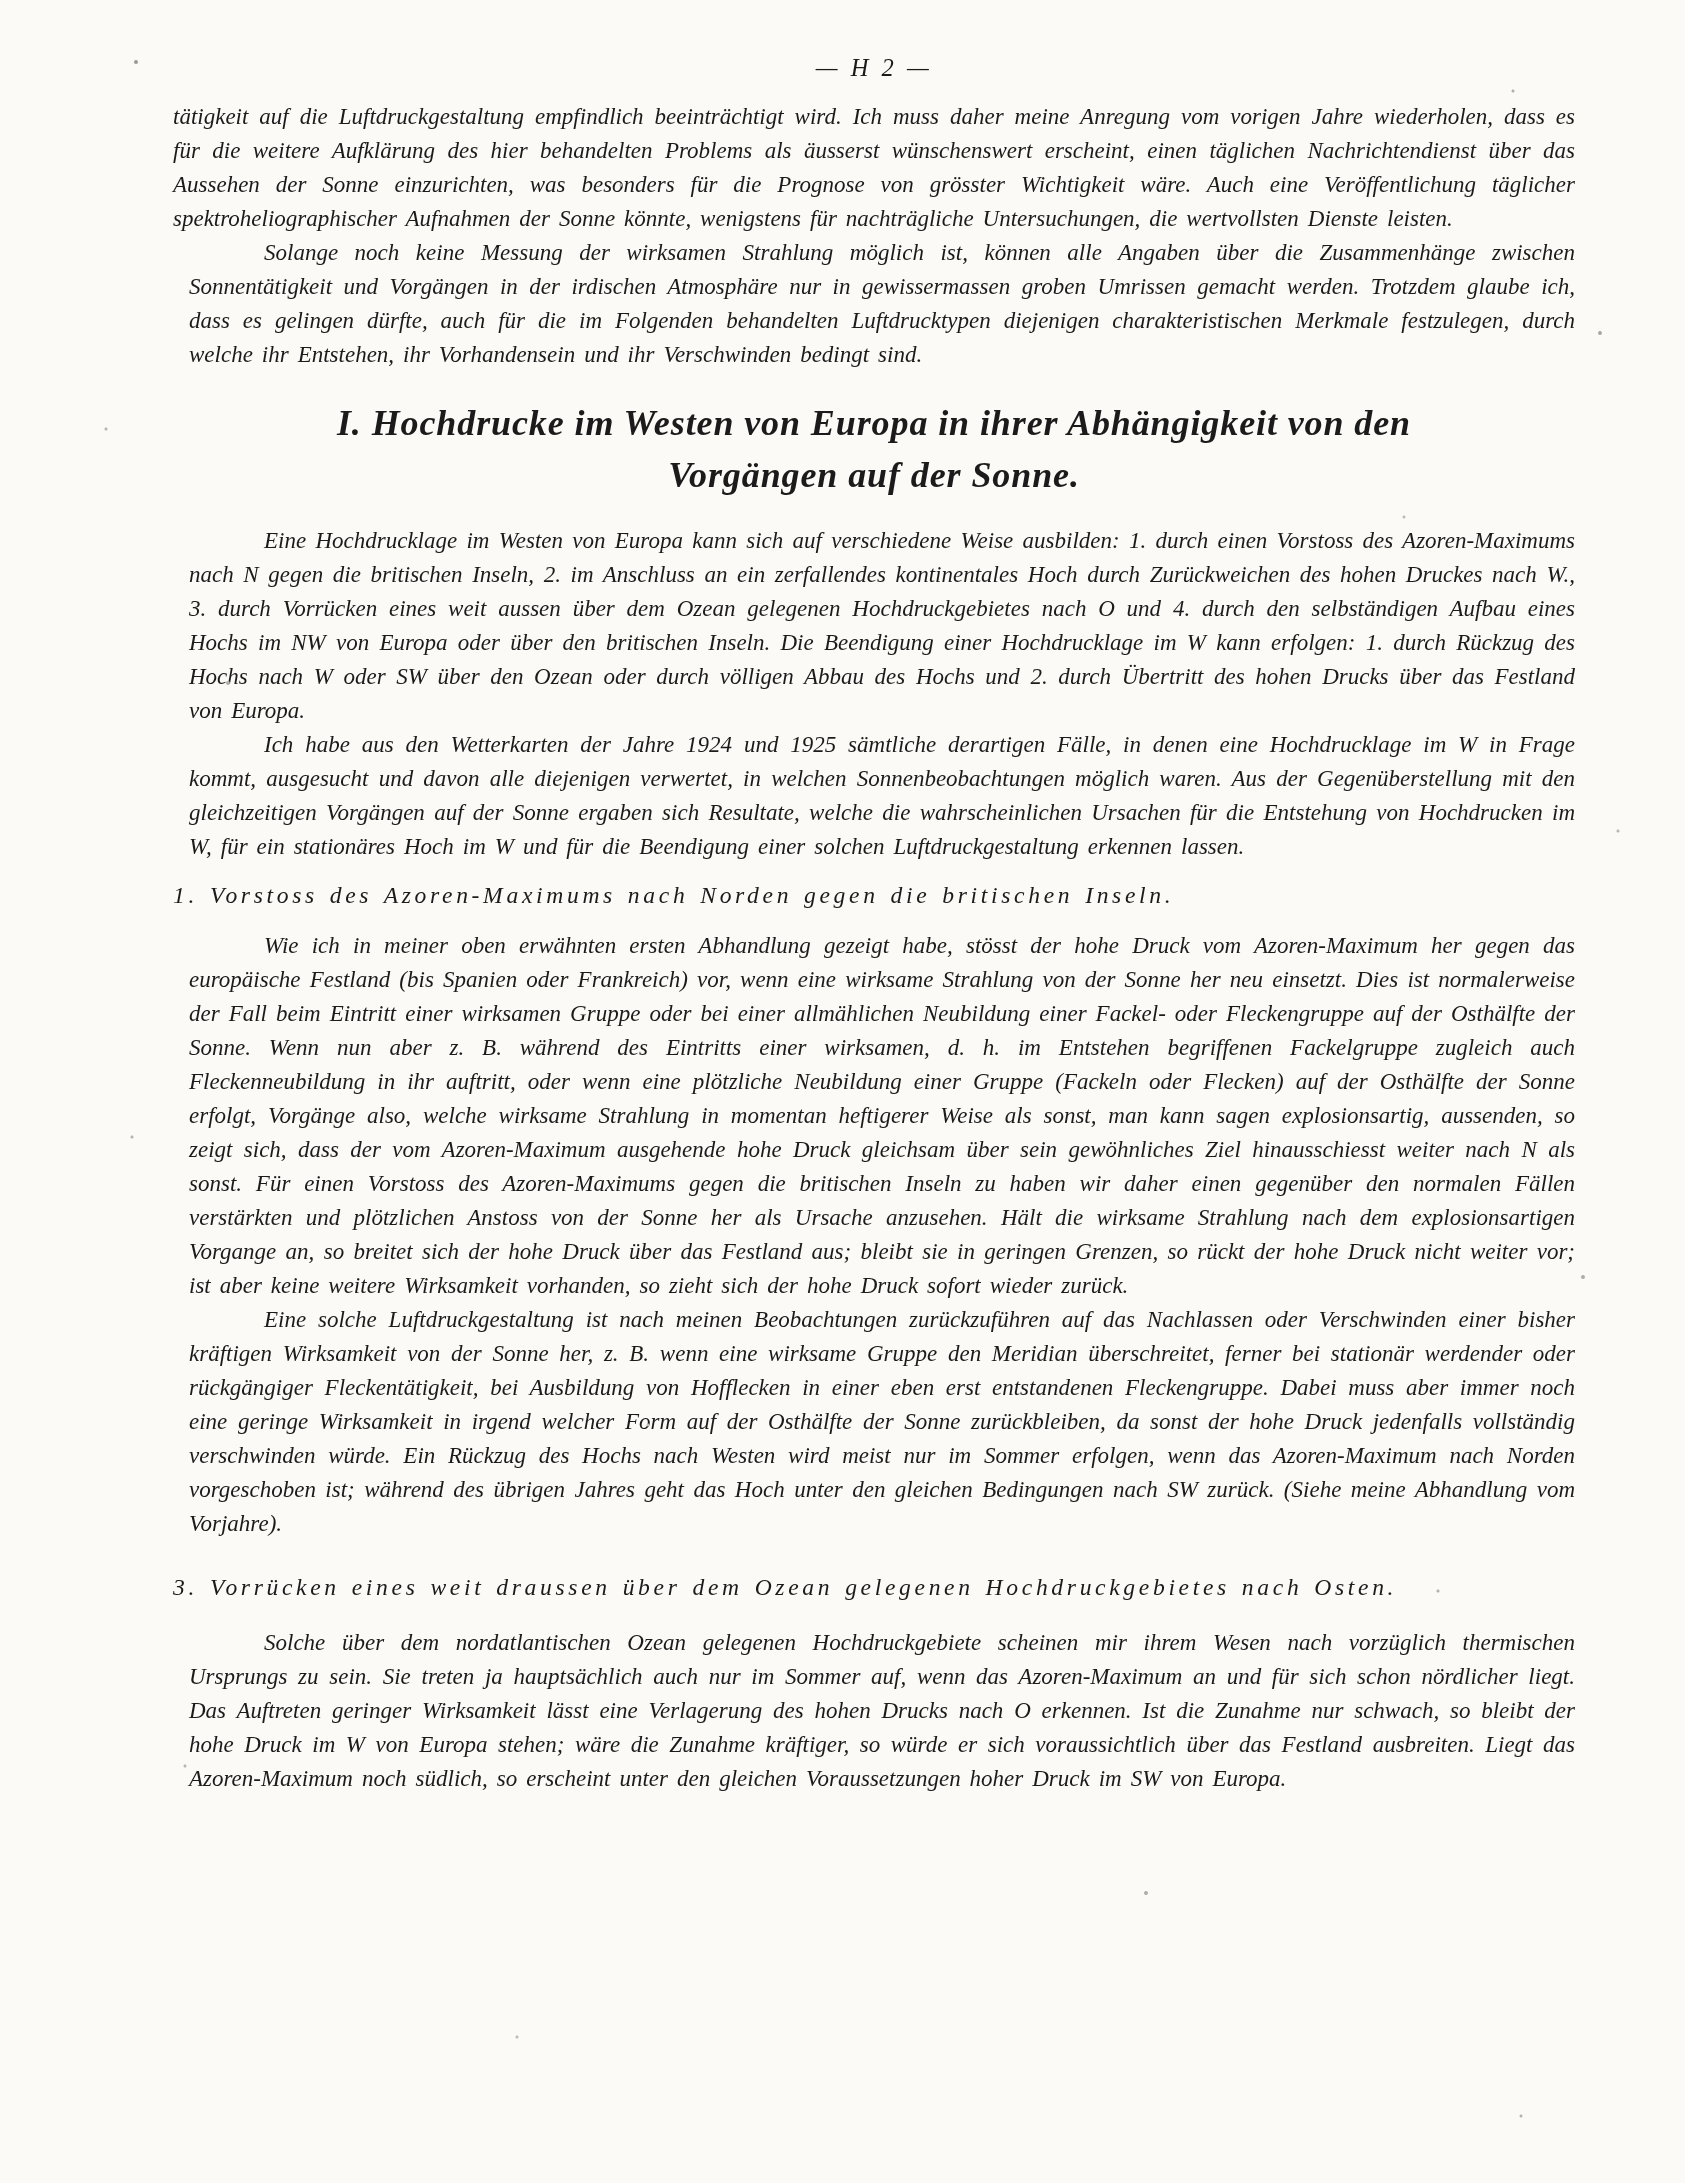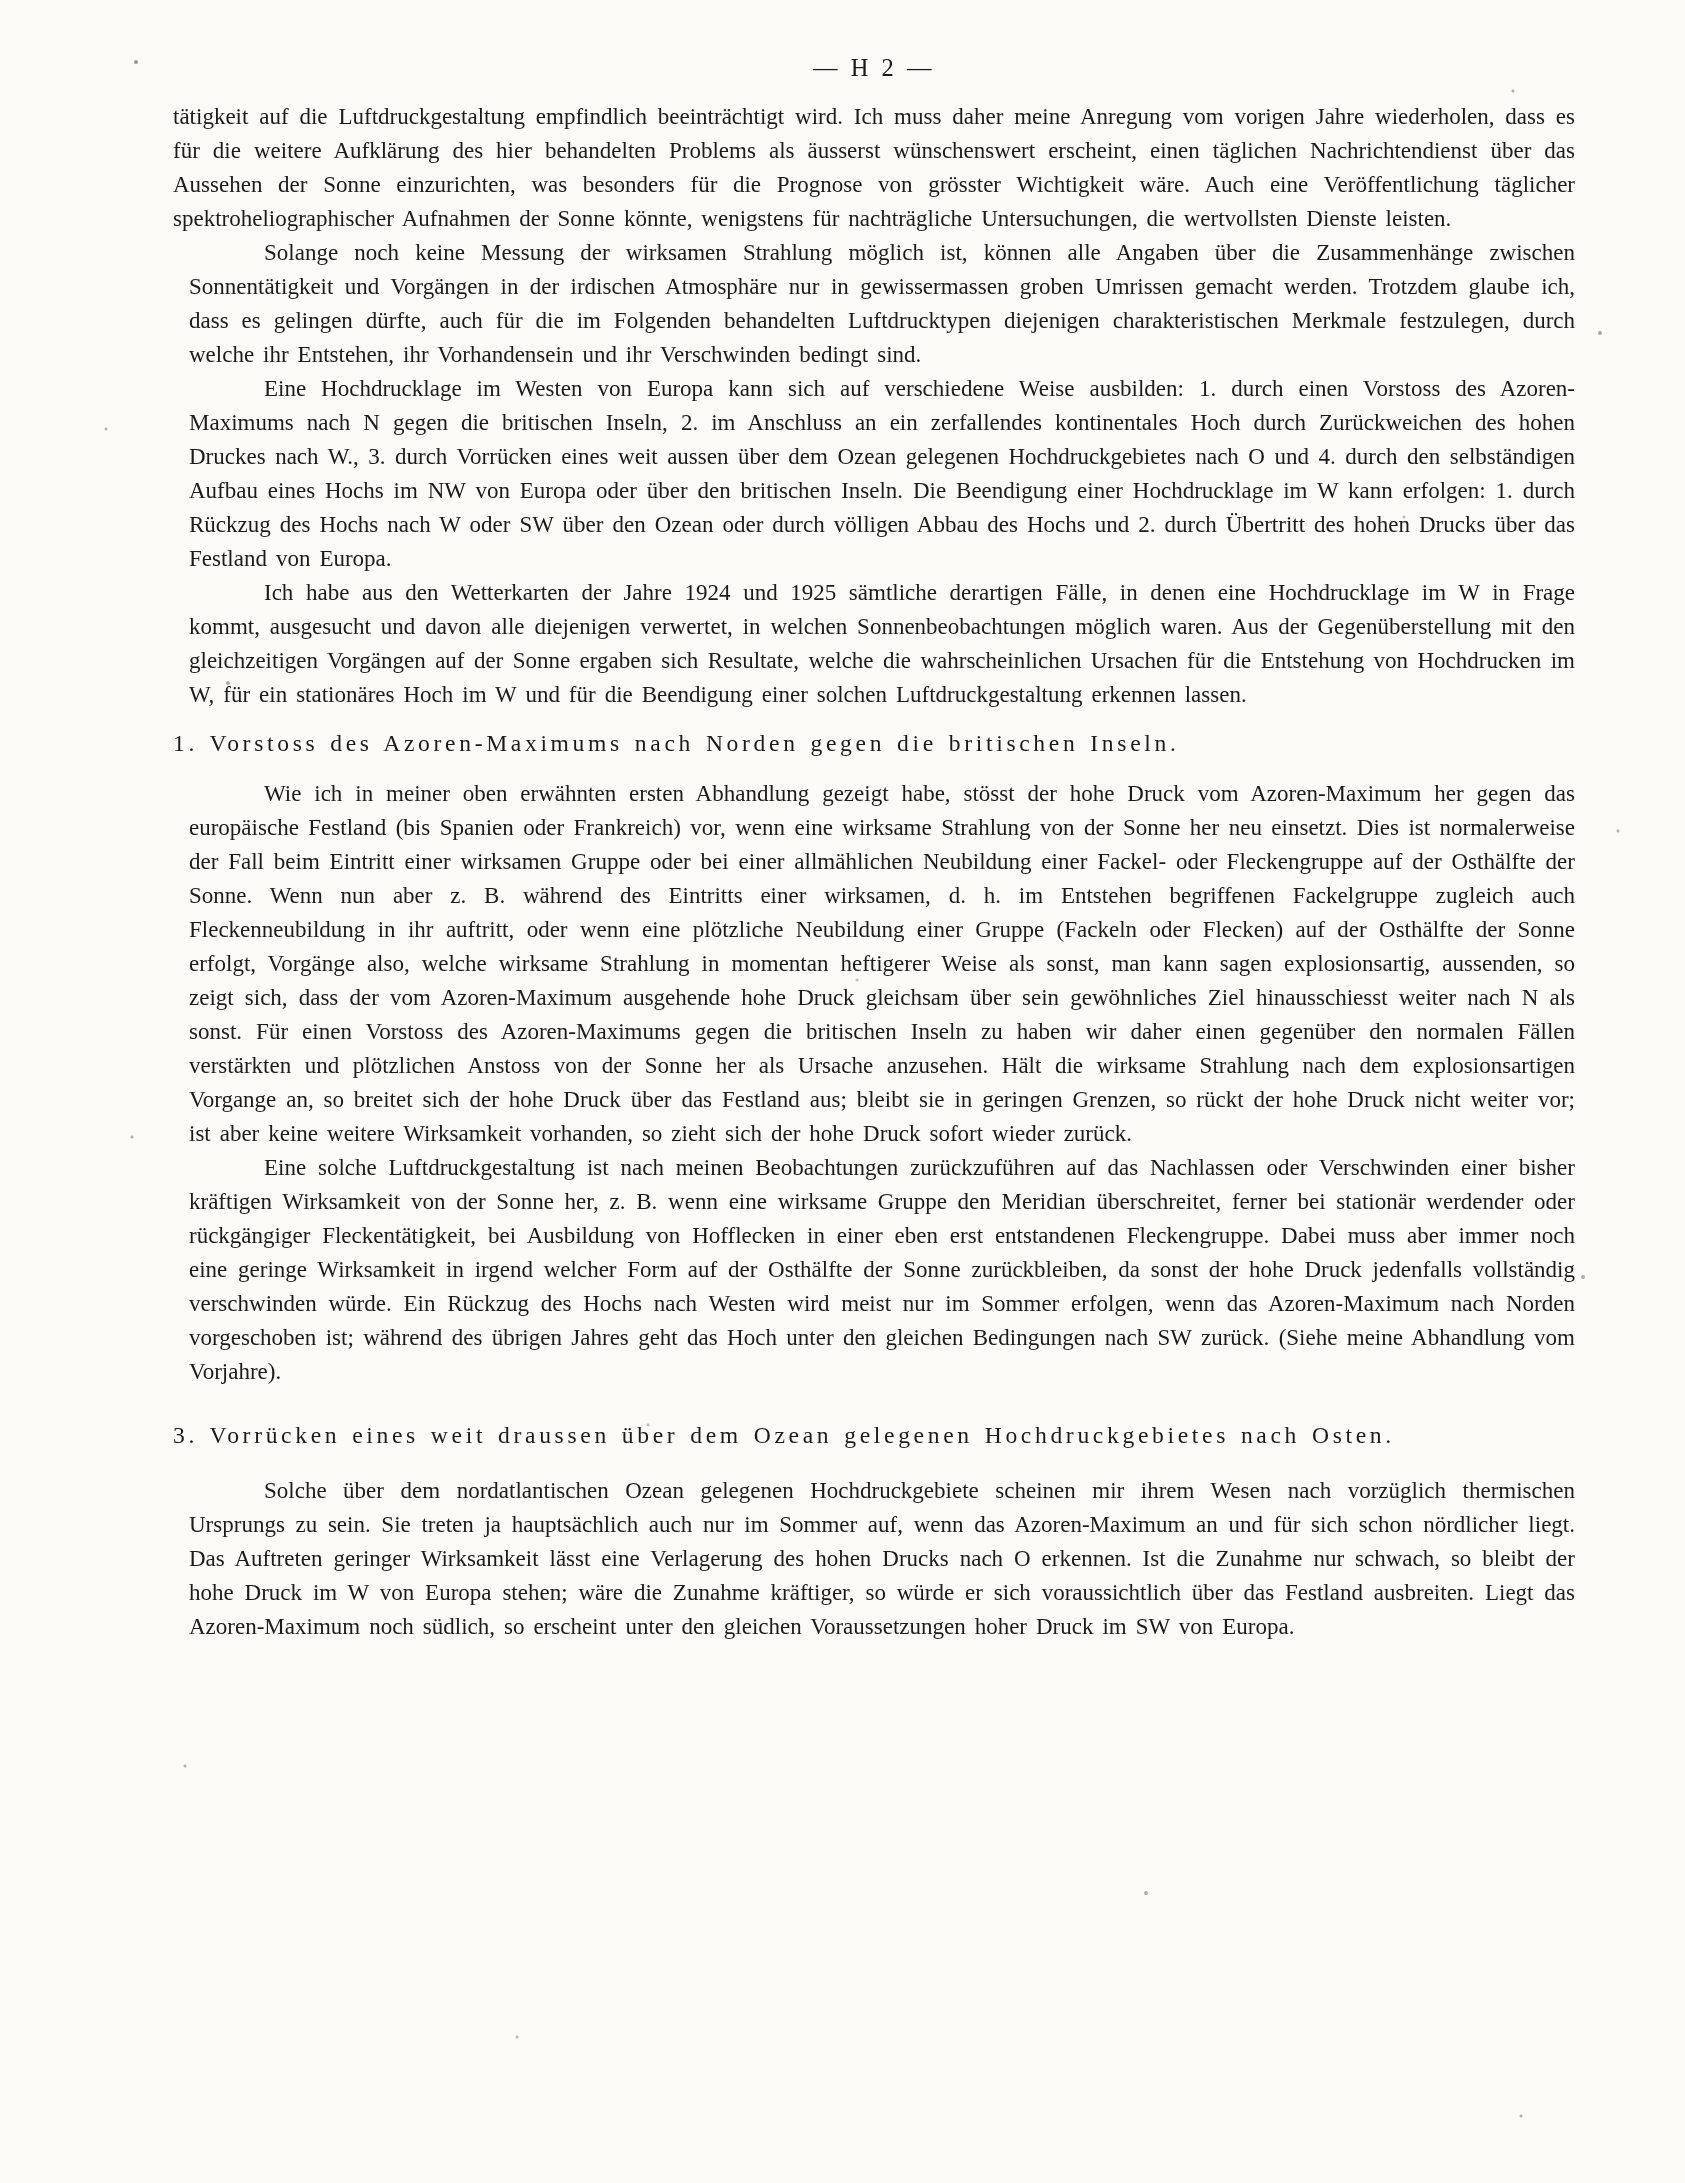--- a/index.html
+++ b/index.html
@@ -79,30 +79,32 @@
       1437px 1590px 0 0.4px #b2b2aa,
       184px 1765px 0 0.4px #b6b6ae,
       1145px 1892px 0 0.9px #aeaea6,
       516px 2036px 0 0.4px #bbbbb3,
       1520px 2115px 0 0.4px #b3b3ab;
   }
 </style>
 </head>
 <body>
 
-<div class="page" style="background: rgb(251, 250, 247); color: rgb(27, 27, 27);">
+<div class="page" style="background: rgb(251, 250, 247); color: rgb(27, 27, 27); font-style: italic;">
   <div class="speckles"></div>
   <div class="content">
 
     <div class="running-head">— H 2 —</div>
 
     <p class="para">tätigkeit auf die Luftdruckgestaltung empfindlich beeinträchtigt wird.  Ich muss daher meine Anregung vom vorigen Jahre wiederholen, dass es für die weitere Aufklärung des hier behandelten Problems als äusserst wünschenswert erscheint, einen täglichen Nachrichtendienst über das Aussehen der Sonne einzurichten, was besonders für die Prognose von grösster Wichtigkeit wäre.  Auch eine Veröffentlichung täglicher spektroheliographischer Aufnahmen der Sonne könnte, wenigstens für nachträgliche Untersuchungen, die wertvollsten Dienste leisten.</p>
 
     <p class="para indent">Solange noch keine Messung der wirksamen Strahlung möglich ist, können alle Angaben über die Zusammenhänge zwischen Sonnentätigkeit und Vorgängen in der irdischen Atmosphäre nur in gewissermassen groben Umrissen gemacht werden.  Trotzdem glaube ich, dass es gelingen dürfte, auch für die im Folgenden behandelten Luftdrucktypen diejenigen charakteristischen Merkmale festzulegen, durch welche ihr Entstehen, ihr Vorhandensein und ihr Verschwinden bedingt sind.</p>
 
+    <div class="chapter-title">I. Hochdrucke im Westen von Europa in ihrer Abhängigkeit von den
+Vorgängen auf der Sonne.</div>
 
     <p class="para indent">Eine Hochdrucklage im Westen von Europa kann sich auf verschiedene Weise ausbilden: 1. durch einen Vorstoss des Azoren-Maximums nach N gegen die britischen Inseln, 2. im Anschluss an ein zerfallendes kontinentales Hoch durch Zurückweichen des hohen Druckes nach W., 3. durch Vorrücken eines weit aussen über dem Ozean gelegenen Hochdruckgebietes nach O und 4. durch den selbständigen Aufbau eines Hochs im NW von Europa oder über den britischen Inseln.  Die Beendigung einer Hochdrucklage im W kann erfolgen: 1. durch Rückzug des Hochs nach W oder SW über den Ozean oder durch völligen Abbau des Hochs und 2. durch Übertritt des hohen Drucks über das Festland von Europa.</p>
 
     <p class="para indent">Ich habe aus den Wetterkarten der Jahre 1924 und 1925 sämtliche derartigen Fälle, in denen eine Hochdrucklage im W in Frage kommt, ausgesucht und davon alle diejenigen verwertet, in welchen Sonnenbeobachtungen möglich waren.  Aus der Gegenüberstellung mit den gleichzeitigen Vorgängen auf der Sonne ergaben sich Resultate, welche die wahrscheinlichen Ursachen für die Entstehung von Hochdrucken im W, für ein stationäres Hoch im W und für die Beendigung einer solchen Luftdruckgestaltung erkennen lassen.</p>
 
 
     <div class="num-heading first">1. Vorstoss des Azoren-Maximums nach Norden gegen die britischen Inseln.</div>
 
     <p class="para indent">Wie ich in meiner oben erwähnten ersten Abhandlung gezeigt habe, stösst der hohe Druck vom Azoren-Maximum her gegen das europäische Festland (bis Spanien oder Frankreich) vor, wenn eine wirksame Strahlung von der Sonne her neu einsetzt.  Dies ist normalerweise der Fall beim Eintritt einer wirksamen Gruppe oder bei einer allmählichen Neubildung einer Fackel- oder Fleckengruppe auf der Osthälfte der Sonne.  Wenn nun aber z. B. während des Eintritts einer wirksamen, d. h. im Entstehen begriffenen Fackelgruppe zugleich auch Fleckenneubildung in ihr auftritt, oder wenn eine plötzliche Neubildung einer Gruppe (Fackeln oder Flecken) auf der Osthälfte der Sonne erfolgt, Vorgänge also, welche wirksame Strahlung in momentan heftigerer Weise als sonst, man kann sagen explosionsartig, aussenden, so zeigt sich, dass der vom Azoren-Maximum ausgehende hohe Druck gleichsam über sein gewöhnliches Ziel hinausschiesst weiter nach N als sonst.  Für einen Vorstoss des Azoren-Maximums gegen die britischen Inseln zu haben wir daher einen gegenüber den normalen Fällen verstärkten und plötzlichen Anstoss von der Sonne her als Ursache anzusehen.  Hält die wirksame Strahlung nach dem explosionsartigen Vorgange an, so breitet sich der hohe Druck über das Festland aus; bleibt sie in geringen Grenzen, so rückt der hohe Druck nicht weiter vor; ist aber keine weitere Wirksamkeit vorhanden, so zieht sich der hohe Druck sofort wieder zurück.</p>
 

